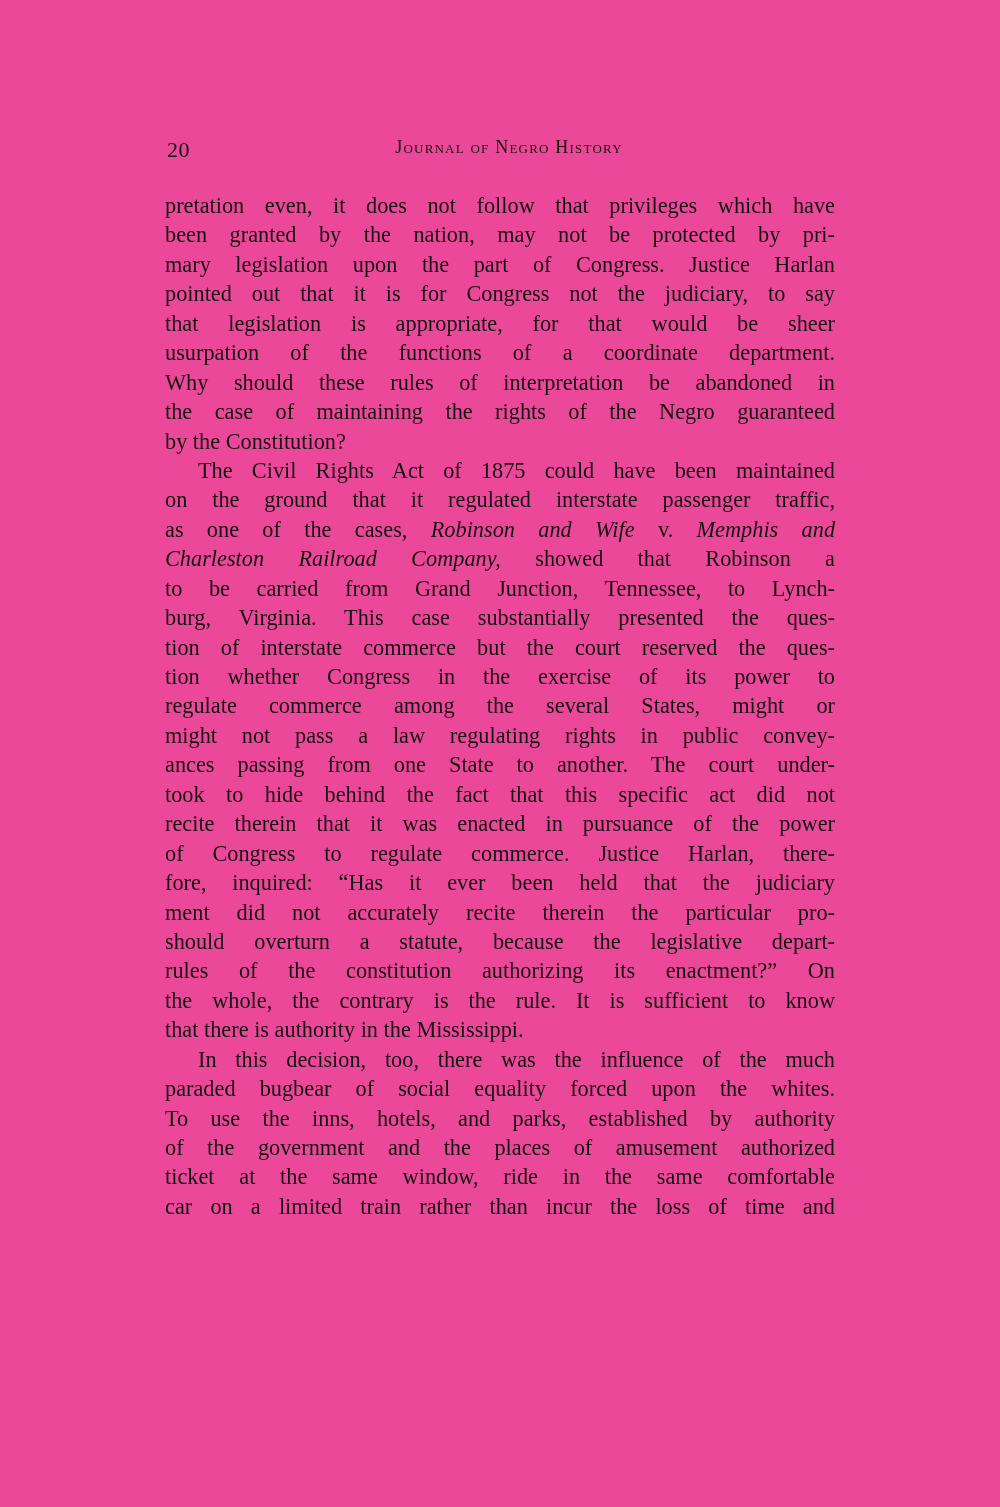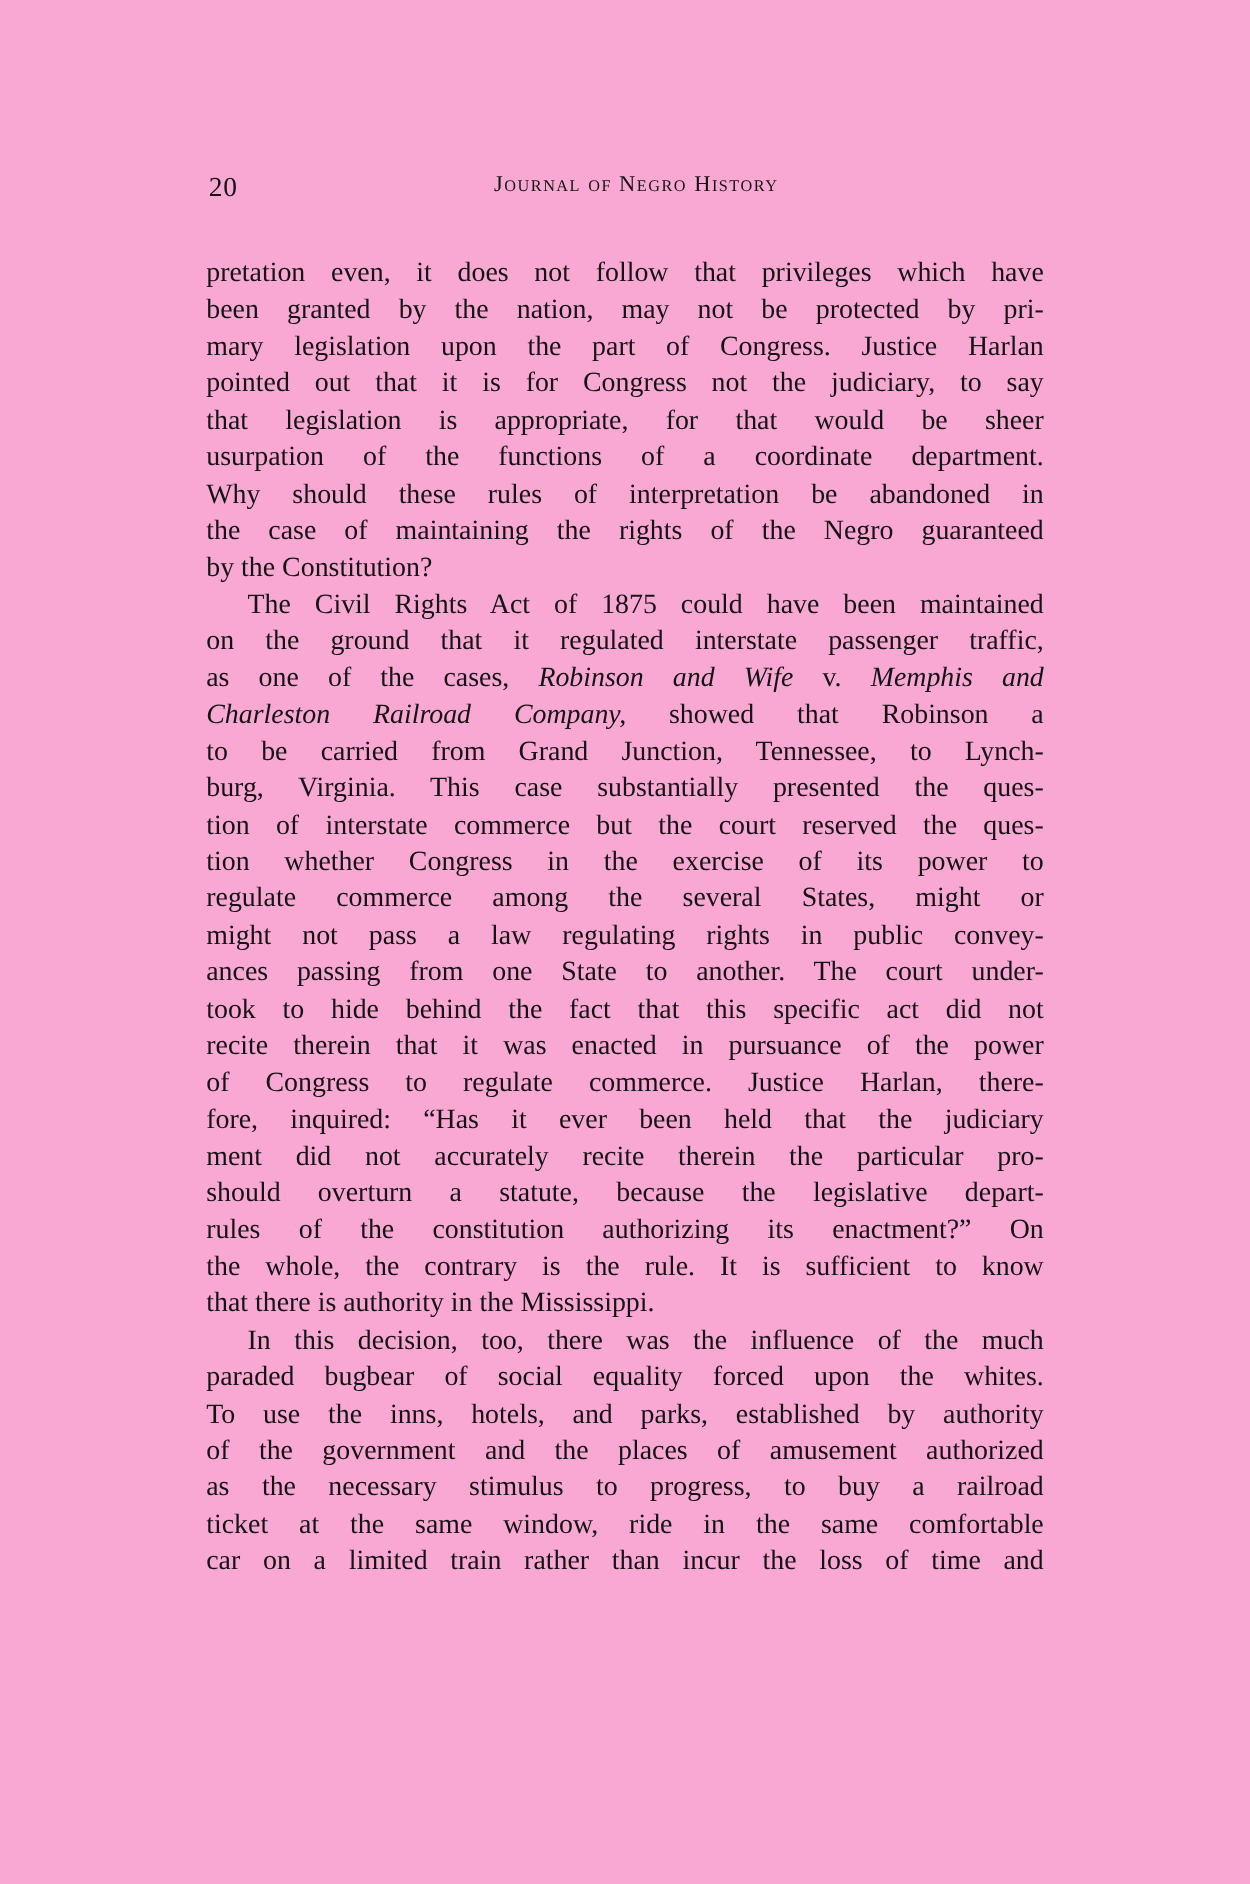--- a/index.html
+++ b/index.html
@@ -1,35 +1,35 @@
 <!DOCTYPE html>
 <html><head>
 <meta charset="utf-8">
 <style>
   html, body { margin: 0; padding: 0; background: #ffffff; }
   body { width: 1000px; height: 1507px; position: relative; overflow: hidden; }
   .page {
     position: absolute; left: 0; top: 0; width: 1000px; height: 1507px;
-    background: #f9a8d4; color: #141414;
+    background: #ec4899; color: #141414;
     font-family: "Liberation Serif", "DejaVu Serif", serif;
   }
   .running-head {
     position: absolute; left: 165px; top: 135px; width: 670px; height: 32px;
   }
   .page-number {
     position: absolute; left: 2px; top: 2px;
     font-size: 22px; letter-spacing: 0.5px;
   }
   .journal-title {
     position: absolute; left: 0; right: 0; top: 2px; text-align: center;
     font-size: 18px; font-variant: small-caps; letter-spacing: 1.2px;
     padding-left: 18px;
   }
   .body-text {
-    position: absolute; left: 165px; top: 191px; width: 670px; margin-top: 12px;
+    position: absolute; left: 165px; top: 191px; width: 670px;
   }
   .line {
     display: block; height: 29.45px; line-height: 29.45px;
     font-size: 22.3px; white-space: nowrap;
     text-align: justify; text-align-last: justify;
   }
   .line.last { text-align-last: left; }
   .line.indent { text-indent: 33px; }
   .line i { }
 </style>
@@ -73,17 +73,16 @@
     <span class="line">ment did not accurately recite therein the particular pro-</span>
     <span class="line">should overturn a statute, because the legislative depart-</span>
     <span class="line">rules of the constitution authorizing its enactment?”  On</span>
     <span class="line">the whole, the contrary is the rule.  It is sufficient to know</span>
     <span class="line last">that there is authority in the Mississippi.</span>
 
     <span class="line indent">In this decision, too, there was the influence of the much</span>
     <span class="line">paraded bugbear of social equality forced upon the whites.</span>
     <span class="line">To use the inns, hotels, and parks, established by authority</span>
     <span class="line">of the government and the places of amusement authorized</span>
-    <span class="line">as the necessary stimulus to progress, to buy a railroad</span>
     <span class="line">ticket at the same window, ride in the same comfortable</span>
     <span class="line">car on a limited train rather than incur the loss of time and</span>
   </div>
 </div>
 
 </body></html>

